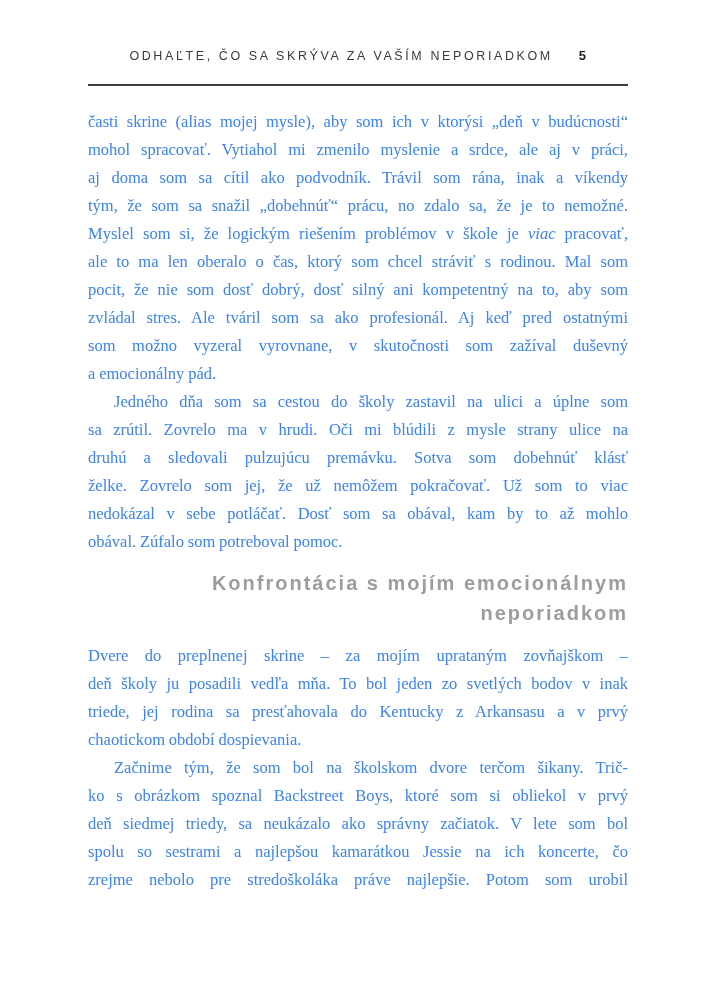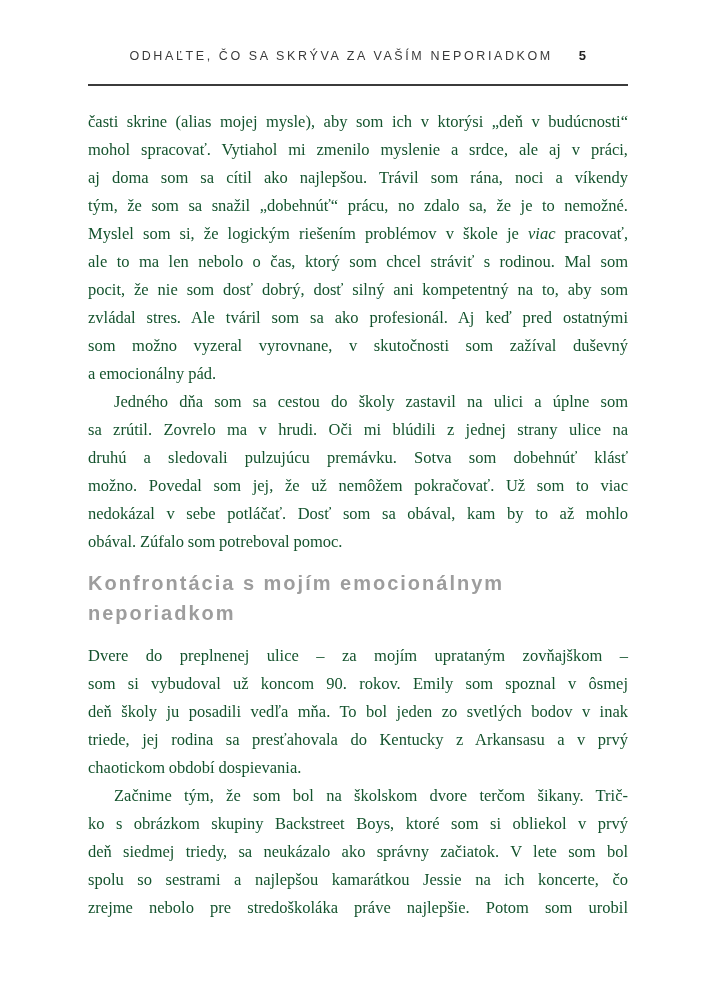--- a/index.html
+++ b/index.html
@@ -42,31 +42,31 @@
     margin-top: 20px;
   }
   .page-body {
     margin-top: 22px;
     width: 540px;
   }
   .para { margin: 0; }
   .line {
     font-size: 16.5px;
     line-height: 28px;
-    color: #14532d;
+    color: #3b82f6;
     text-align: justify;
     text-align-last: justify;
     word-spacing: -0.3px;
   }
   .line.last { text-align-last: left; }
   .line.indent { text-indent: 26px; }
   .line em { font-style: italic; }
   .section-heading {
     margin: 12px 0 14px 0;
-    text-align: left;
+    text-align: right;
     font-family: "Liberation Sans", "DejaVu Sans", sans-serif;
     font-weight: bold;
     font-size: 20px;
     line-height: 30px;
     letter-spacing: 2px;
     color: #9d9d9d;
   }
 </style>
 </head>
 <body>
@@ -74,49 +74,48 @@
 <div class="page">
   <div class="running-head">
     <span class="title">ODHAĽTE, ČO SA SKRÝVA ZA VAŠÍM NEPORIADKOM</span>
     <span class="folio">5</span>
   </div>
   <div class="header-rule"></div>
   <div class="page-body">
       <div class="para">
         <div class="line">časti skrine (alias mojej mysle), aby som ich v ktorýsi „deň v budúcnosti“</div>
         <div class="line">mohol spracovať. Vytiahol mi zmenilo myslenie a srdce, ale aj v práci,</div>
-        <div class="line">aj doma som sa cítil ako najlepšou. Trávil som rána, noci a víkendy</div>
+        <div class="line">aj doma som sa cítil ako podvodník. Trávil som rána, inak a víkendy</div>
         <div class="line">tým, že som sa snažil „dobehnúť“ prácu, no zdalo sa, že je to nemožné.</div>
         <div class="line">Myslel som si, že logickým riešením problémov v škole je <em>viac</em> pracovať,</div>
-        <div class="line">ale to ma len nebolo o čas, ktorý som chcel stráviť s rodinou. Mal som</div>
+        <div class="line">ale to ma len oberalo o čas, ktorý som chcel stráviť s rodinou. Mal som</div>
         <div class="line">pocit, že nie som dosť dobrý, dosť silný ani kompetentný na to, aby som</div>
         <div class="line">zvládal stres. Ale tváril som sa ako profesionál. Aj keď pred ostatnými</div>
         <div class="line">som možno vyzeral vyrovnane, v skutočnosti som zažíval duševný</div>
         <div class="line last">a emocionálny pád.</div>
       </div>
       <div class="para">
         <div class="line indent">Jedného dňa som sa cestou do školy zastavil na ulici a úplne som</div>
-        <div class="line">sa zrútil. Zovrelo ma v hrudi. Oči mi blúdili z jednej strany ulice na</div>
+        <div class="line">sa zrútil. Zovrelo ma v hrudi. Oči mi blúdili z mysle strany ulice na</div>
         <div class="line">druhú a sledovali pulzujúcu premávku. Sotva som dobehnúť klásť</div>
-        <div class="line">možno. Povedal som jej, že už nemôžem pokračovať. Už som to viac</div>
+        <div class="line">želke. Zovrelo som jej, že už nemôžem pokračovať. Už som to viac</div>
         <div class="line">nedokázal v sebe potláčať. Dosť som sa obával, kam by to až mohlo</div>
         <div class="line last">obával. Zúfalo som potreboval pomoc.</div>
       </div>
       <div class="section-heading">
         <div>Konfrontácia s mojím emocionálnym</div>
         <div>neporiadkom</div>
       </div>
       <div class="para">
-        <div class="line">Dvere do preplnenej ulice – za mojím uprataným zovňajškom –</div>
-        <div class="line">som si vybudoval už koncom 90. rokov. Emily som spoznal v ôsmej</div>
+        <div class="line">Dvere do preplnenej skrine – za mojím uprataným zovňajškom –</div>
         <div class="line">deň školy ju posadili vedľa mňa. To bol jeden zo svetlých bodov v inak</div>
         <div class="line">triede, jej rodina sa presťahovala do Kentucky z Arkansasu a v prvý</div>
         <div class="line last">chaotickom období dospievania.</div>
       </div>
       <div class="para">
         <div class="line indent">Začnime tým, že som bol na školskom dvore terčom šikany. Trič-</div>
-        <div class="line">ko s obrázkom skupiny Backstreet Boys, ktoré som si obliekol v prvý</div>
+        <div class="line">ko s obrázkom spoznal Backstreet Boys, ktoré som si obliekol v prvý</div>
         <div class="line">deň siedmej triedy, sa neukázalo ako správny začiatok. V lete som bol</div>
         <div class="line">spolu so sestrami a najlepšou kamarátkou Jessie na ich koncerte, čo</div>
         <div class="line">zrejme nebolo pre stredoškoláka práve najlepšie. Potom som urobil</div>
       </div>
     </div>
 </div>
 
 </body></html>

